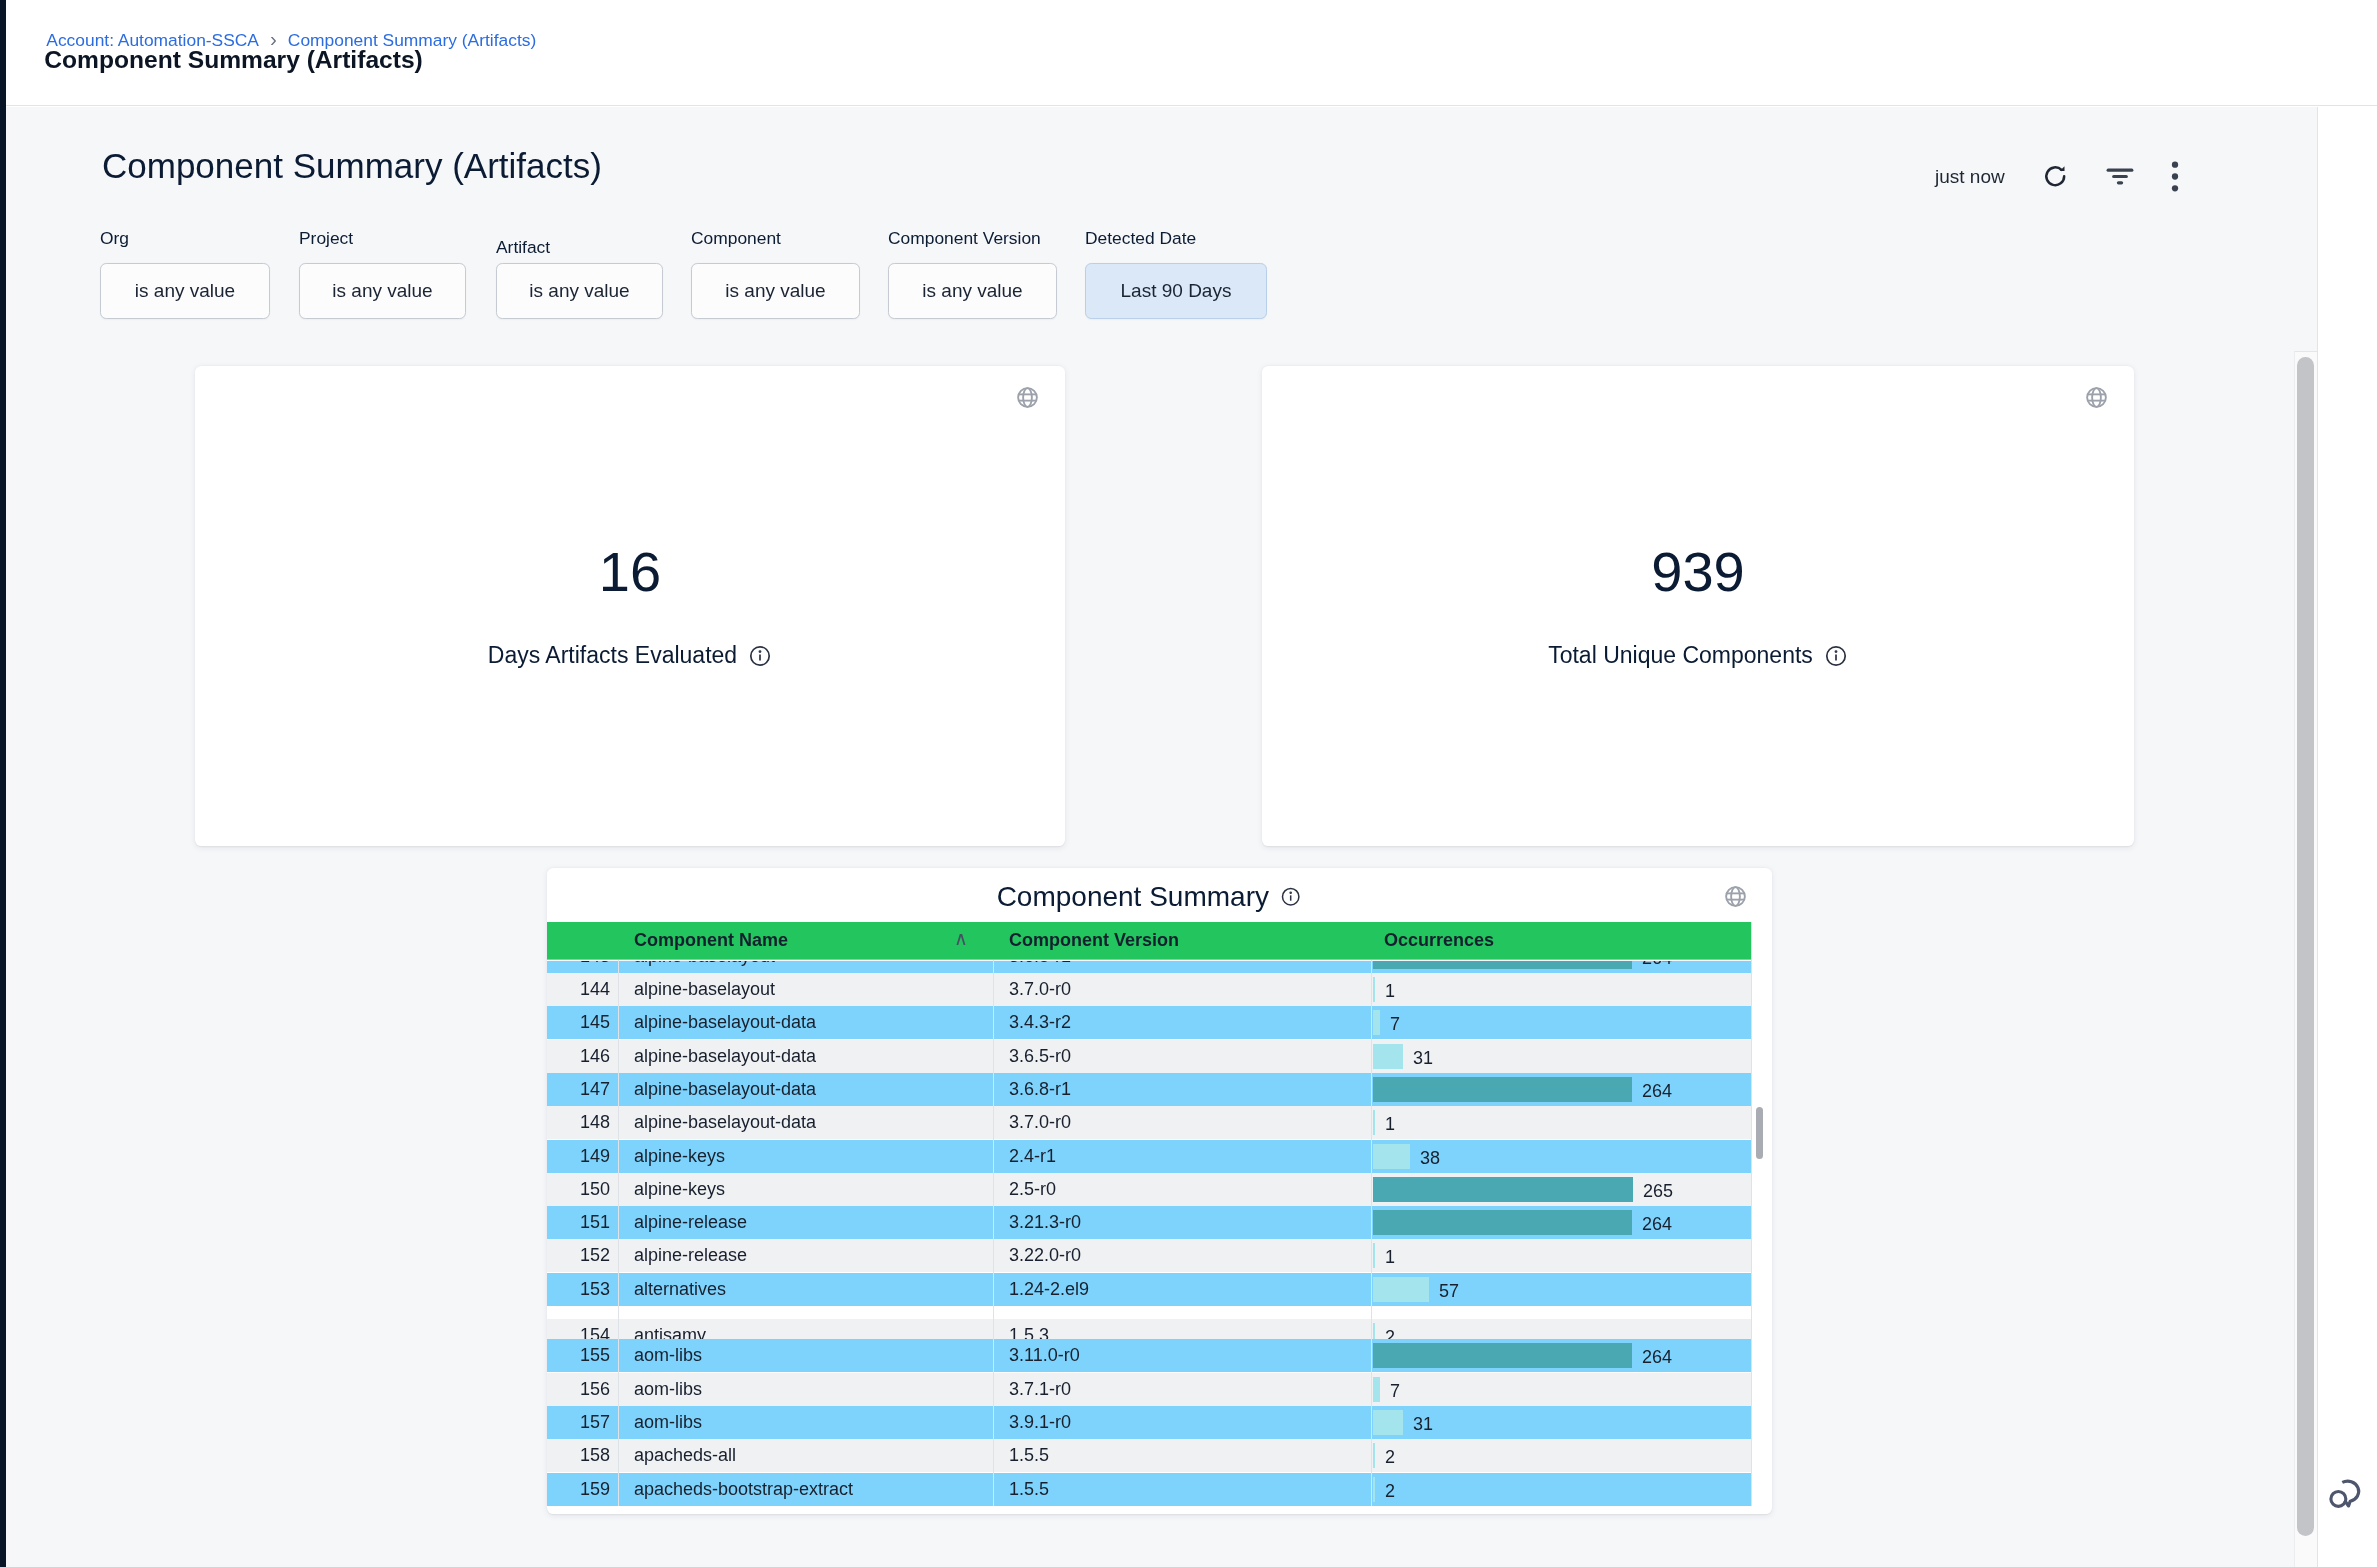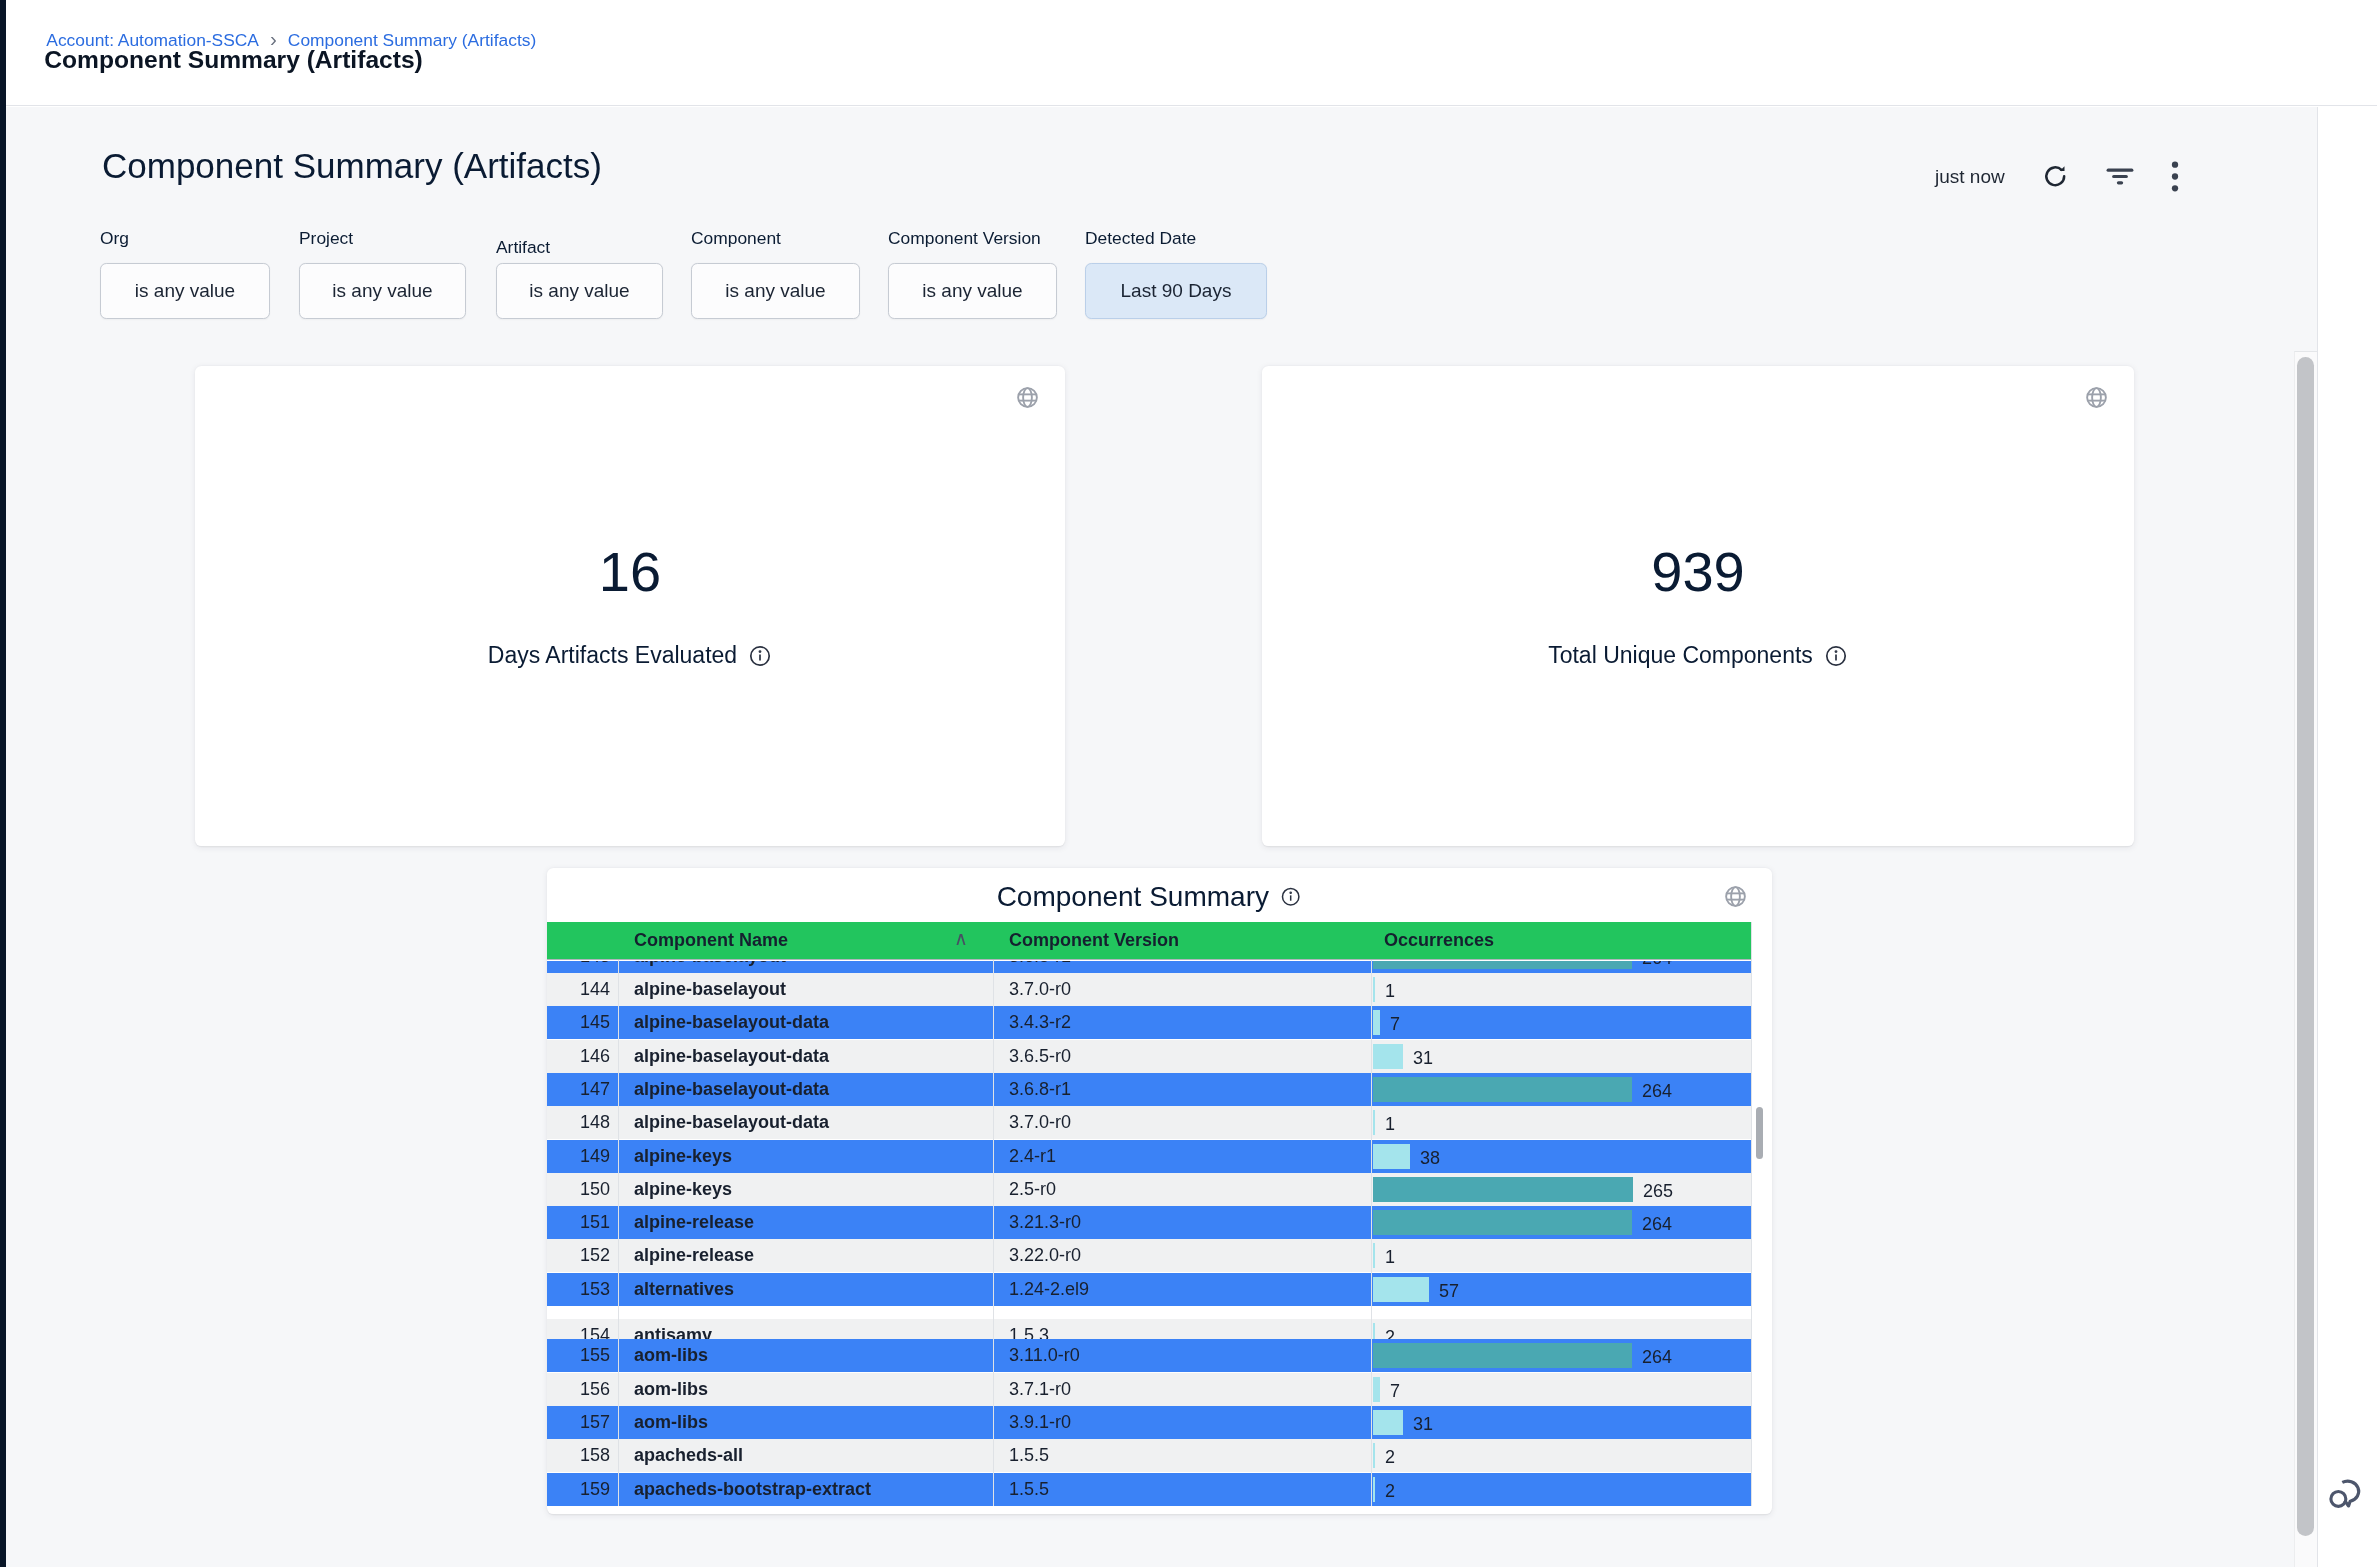--- a/index.html
+++ b/index.html
@@ -48,24 +48,24 @@
   .th { position:absolute; top:0; height:36px; display:flex; align-items:center; font-size:18px; font-weight:700; color:#15202F; cursor:pointer; }
   #th-name { left:87px; }
   #th-ver { left:462px; }
   #th-occ { left:837px; }
   #sort-caret { position:absolute; left:407px; top:4.8px; font-size:19px; color:#475063; font-weight:400; cursor:pointer; }
   .vline { position:absolute; top:54px; width:0.8px; background:#DFE2E6; height:584px; z-index:4; }
 
   #partial-clip { position:absolute; left:0; top:93px; width:1204px; height:12.7px; overflow:hidden; z-index:1; }
   #tbody { position:absolute; left:0; top:105px; width:1204px; height:533px; z-index:1; }
 
-  .trow { position:absolute; left:0; width:1204px; height:33px; background:#3b82f6; }
+  .trow { position:absolute; left:0; width:1204px; height:33px; background:#7dd3fc; }
   .trow.alt { background:#F0F1F2; }
   .c-idx { position:absolute; left:0; top:0; width:63px; height:33px; line-height:33px; text-align:right; font-size:18px; color:#18202E; }
-  .c-name { position:absolute; left:87px; top:0; height:33px; line-height:33px; font-size:18px; color:#18202E;font-weight:bold; }
+  .c-name { position:absolute; left:87px; top:0; height:33px; line-height:33px; font-size:18px; color:#18202E; }
   .c-ver { position:absolute; left:462px; top:0; height:33px; line-height:33px; font-size:18px; color:#18202E; }
   .c-bar { position:absolute; left:826px; top:4px; height:25px; }
   .c-val { position:absolute; top:0; height:33px; line-height:36px; font-size:18px; color:#18202E; }
 
   #table-scroll-thumb { position:absolute; left:1209px; top:239px; width:7.1px; height:52px; background:#A9ADB3; border-radius:4px; cursor:pointer; }
 
   
   #right-divider { left:2317px; top:107px; width:0.8px; height:1460px; background:#E2E4E9; }
   #right-strip { left:2318px; top:107px; width:59px; height:1460px; background:#ffffff; }
   #os-scrollbar { left:2294px; top:351px; width:23px; height:1216px; background:#FAFAFB; border-left:0.8px solid #ECEDEF; border-top:0.8px solid #E4E6E9; }

